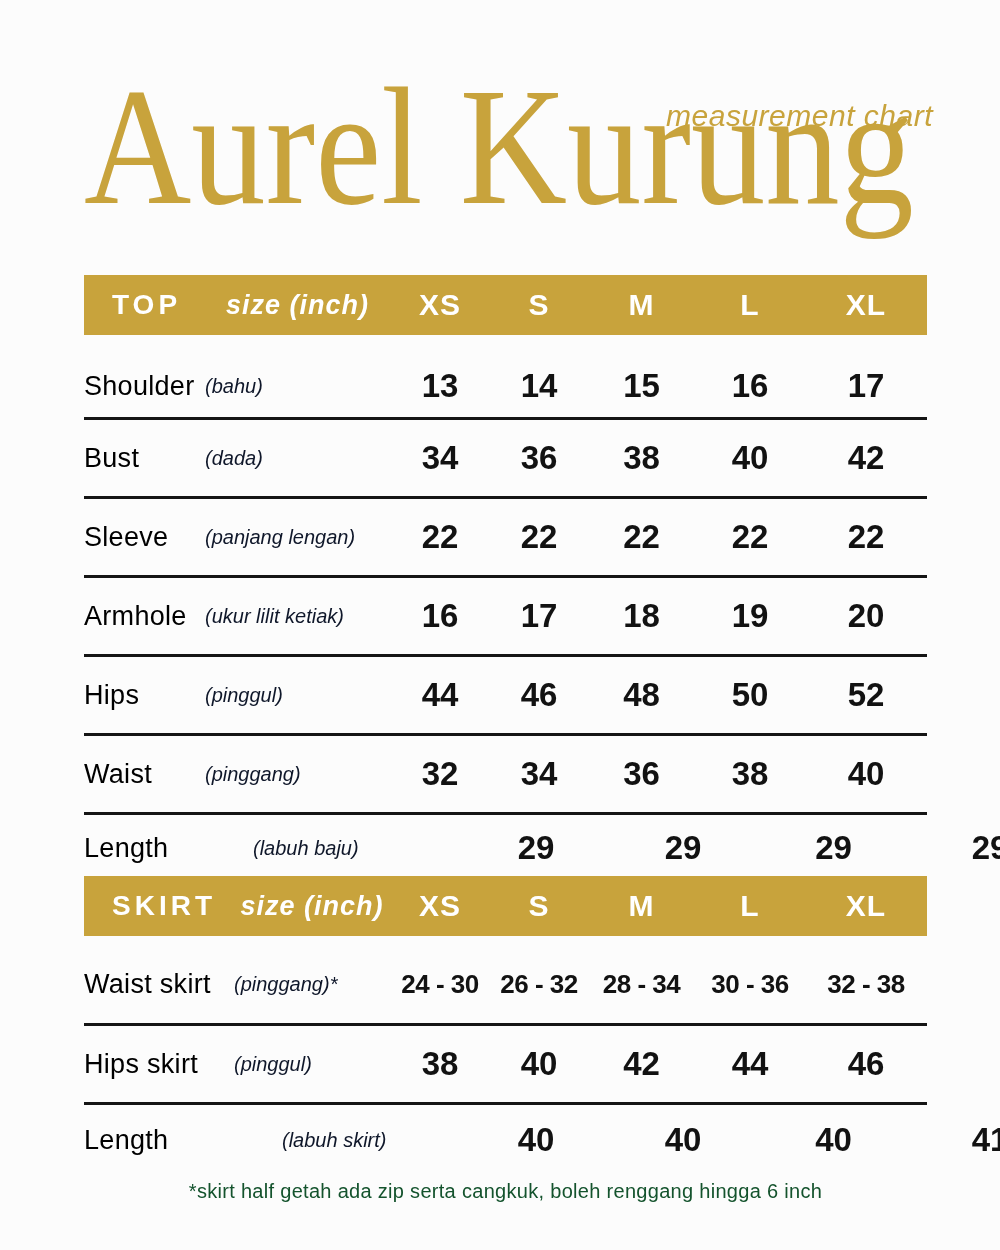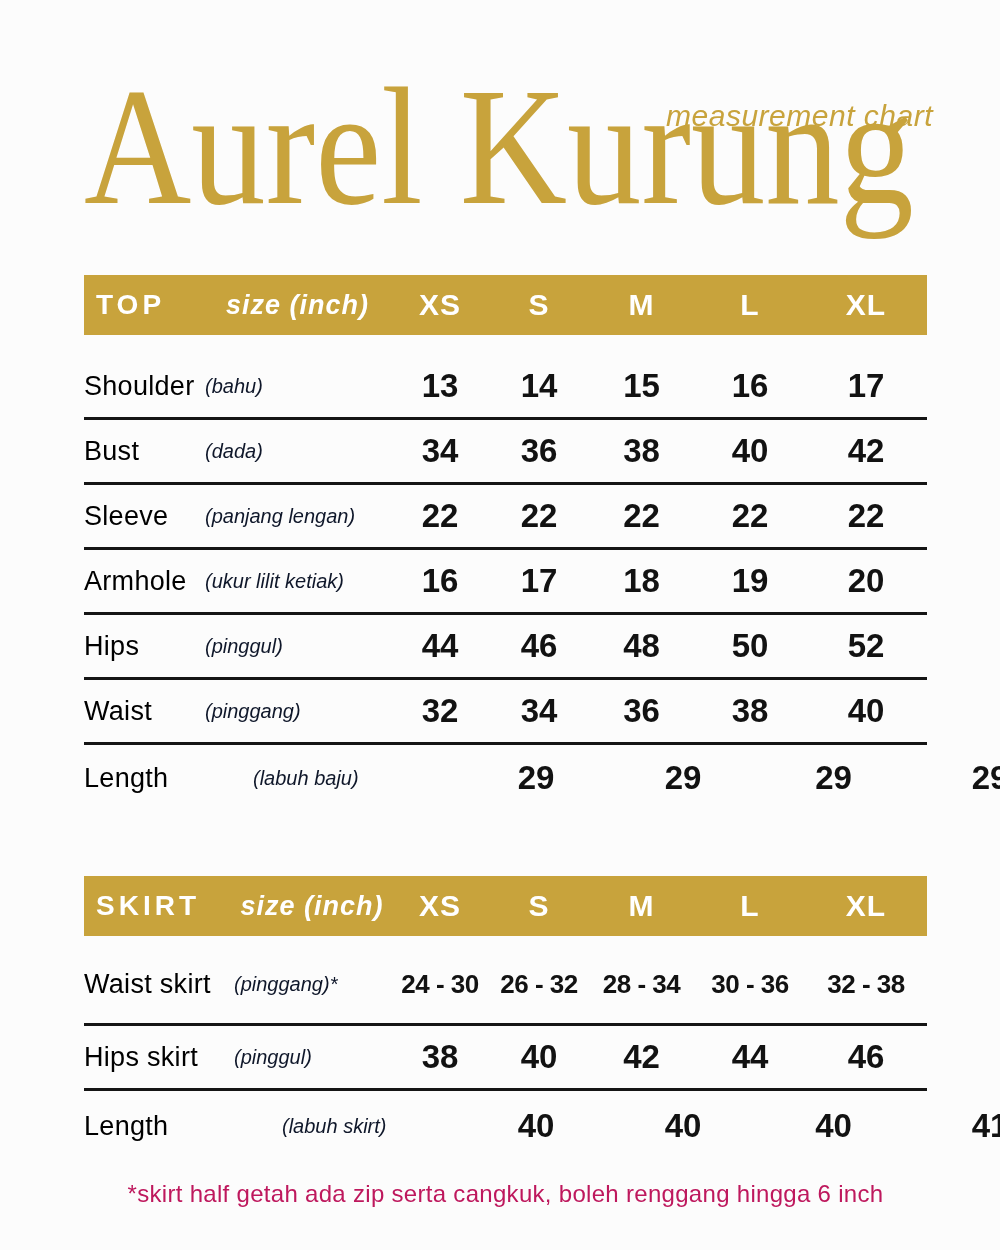--- a/index.html
+++ b/index.html
@@ -46,34 +46,34 @@
     display:grid;
     height:60px;
     align-items:center;
     background:#C8A33C;
     color:#ffffff;
   }
   .grid-top   { grid-template-columns:121px 185px 100px 98px 107px 110px 122px; }
   .grid-skirt { grid-template-columns:150px 156px 100px 98px 107px 110px 122px; }
 
   .band-name {
-    padding-left:12px;
+    padding-left:28px;
     font-size:28px; font-weight:600;
     letter-spacing:4px;
   }
   .band-size {
     text-align:center;
     font-size:27px; font-weight:700; font-style:italic;
     letter-spacing:1px;
   }
   .band-sz { text-align:center; font-size:30px; font-weight:600; letter-spacing:1px; }
 
   .row {
     display:grid;
-    height:65px;
+    height:79px;
     align-items:center;
     border-bottom:3px solid #151515;
   }
   .row.first-top   { height:85px; padding-top:20px; }
   .row.first-skirt { height:90px; padding-top:10px; }
   .row.last        { border-bottom:none;gap:48px; }
   .row.last-top    { height:66px; }
   .row.last-skirt  { height:70px; }
 
   .row-label {
@@ -95,22 +95,22 @@
     white-space:nowrap;
   }
   .skirt-val { font-size:26px; letter-spacing:-0.5px; }
 
   
   .footnote {
     position:absolute;
     left:84px; top:1180px;
     width:843px;
     text-align:center;
-    font-size:24px;
-    color:#be185d;
+    font-size:20px;
+    color:#14532d;
     letter-spacing:0.3px;
   }
 </style>
 </head>
 <body>
 
 <div class="page">
 
   <div class="subtitle">measurement chart</div>
   <h1 class="title"><span class="title-inner">Aurel Kurung</span></h1>

